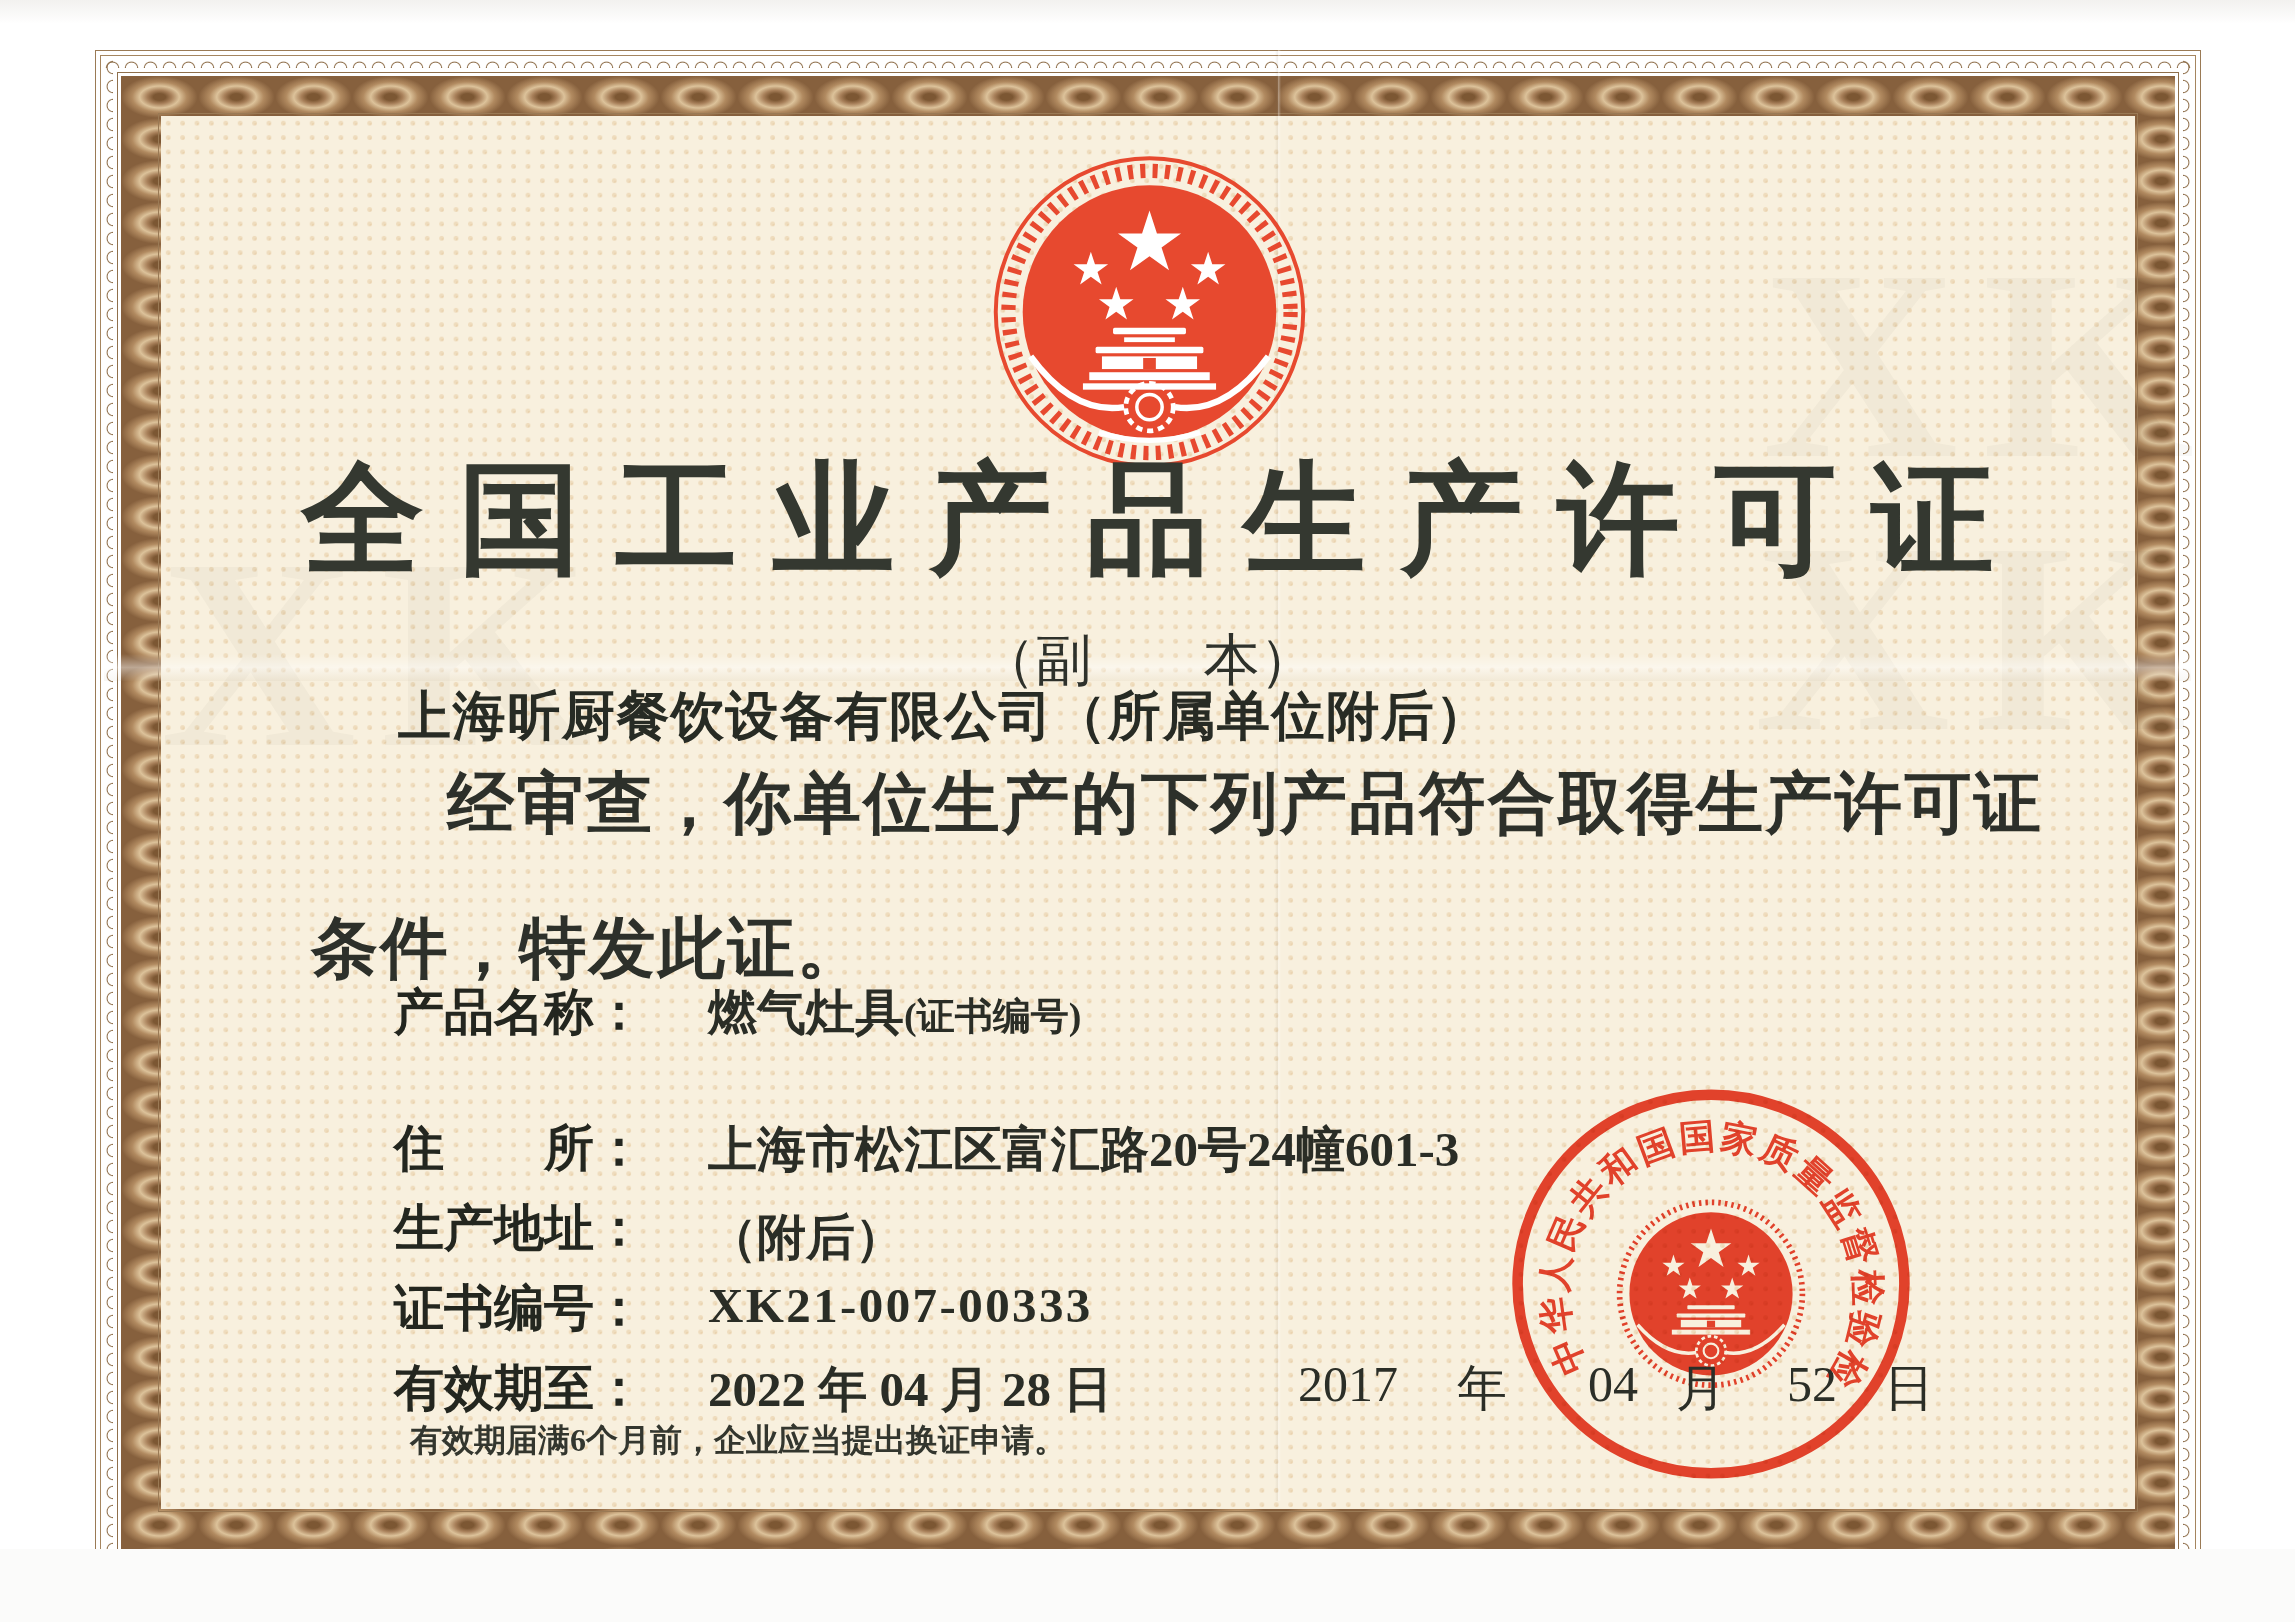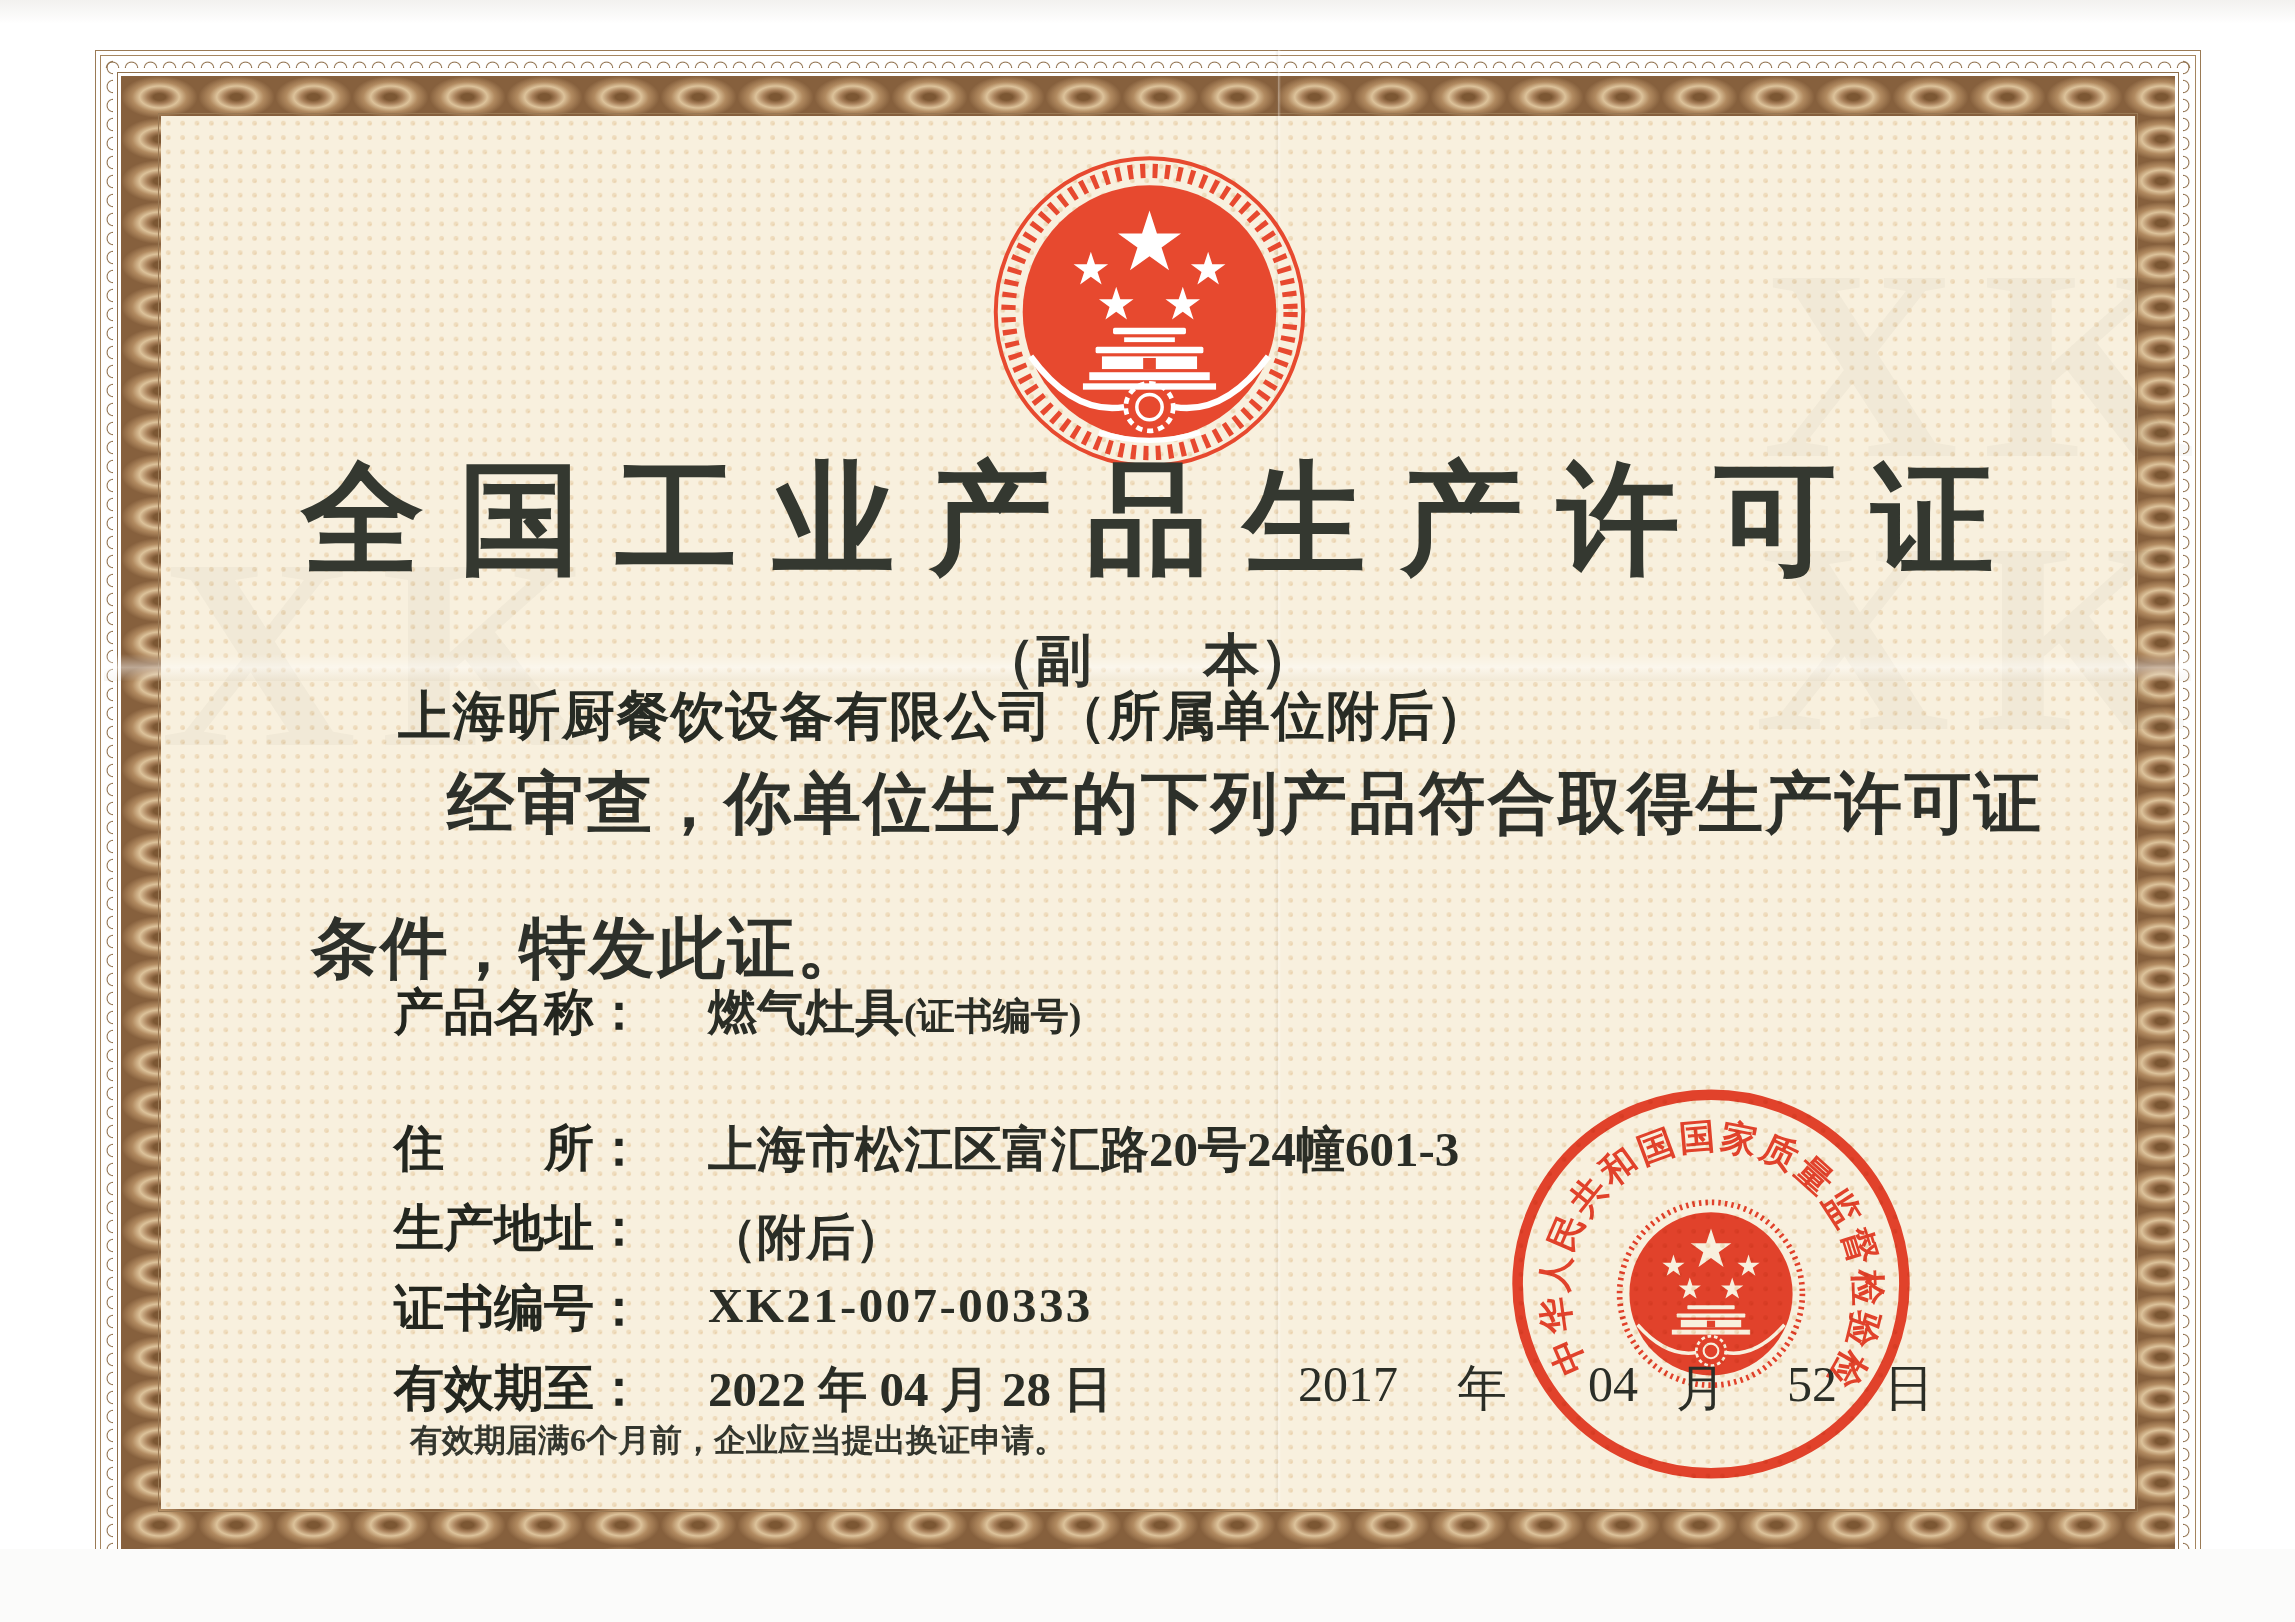--- a/index.html
+++ b/index.html
@@ -39,21 +39,21 @@
   
   .fold-v{position:absolute;top:50px;bottom:48px;left:1275px;width:6.4px;
     background:linear-gradient(90deg,transparent,rgba(120,105,85,.10) 40%,rgba(255,255,255,.35) 60%,transparent);}
   .fold-h{position:absolute;left:104px;right:104px;top:654px;height:27px;
     background:linear-gradient(180deg,transparent,rgba(255,255,255,.45) 50%,rgba(170,150,120,.08));}
   .wm{position:absolute;font-weight:700;font-size:272px;letter-spacing:24px;color:rgba(95,85,75,.045);
     font-family:"Liberation Serif",serif;user-select:none;}
   .title{position:absolute;left:0;right:0;top:439px;text-align:center;
     font-size:122px;font-weight:900;letter-spacing:35px;text-indent:35px;color:#343830;}
   .subtitle{position:absolute;left:0;right:0;top:623px;text-align:center;
-    font-size:56px;font-weight:700;color:#2e312b;}
+    font-size:56px;font-weight:400;color:#2e312b;}
   .company{position:absolute;left:398px;top:681px;font-size:53px;font-weight:700;letter-spacing:1.6px;color:#272b24;}
   .bodyline{position:absolute;font-size:67px;font-weight:800;color:#2d302a;letter-spacing:2.4px;}
   .body1{left:311px;top:758px;text-indent:136px;}
   .body2{left:311px;top:903px;}
   .row-label{position:absolute;left:394px;font-size:50px;font-weight:800;color:#23261f;}
   .row-value{position:absolute;left:708px;font-size:49px;font-weight:700;color:#2a2d26;}
   .prod-note{font-size:38px;font-weight:700;}
   .note{position:absolute;left:410px;top:1419px;font-size:32px;font-weight:600;color:#33362e;}
   .issue{position:absolute;left:1282px;top:1355px;width:689px;height:64px;font-size:50px;font-weight:400;color:#2b2e27;z-index:6;}
   .issue span{position:absolute;top:0;}

